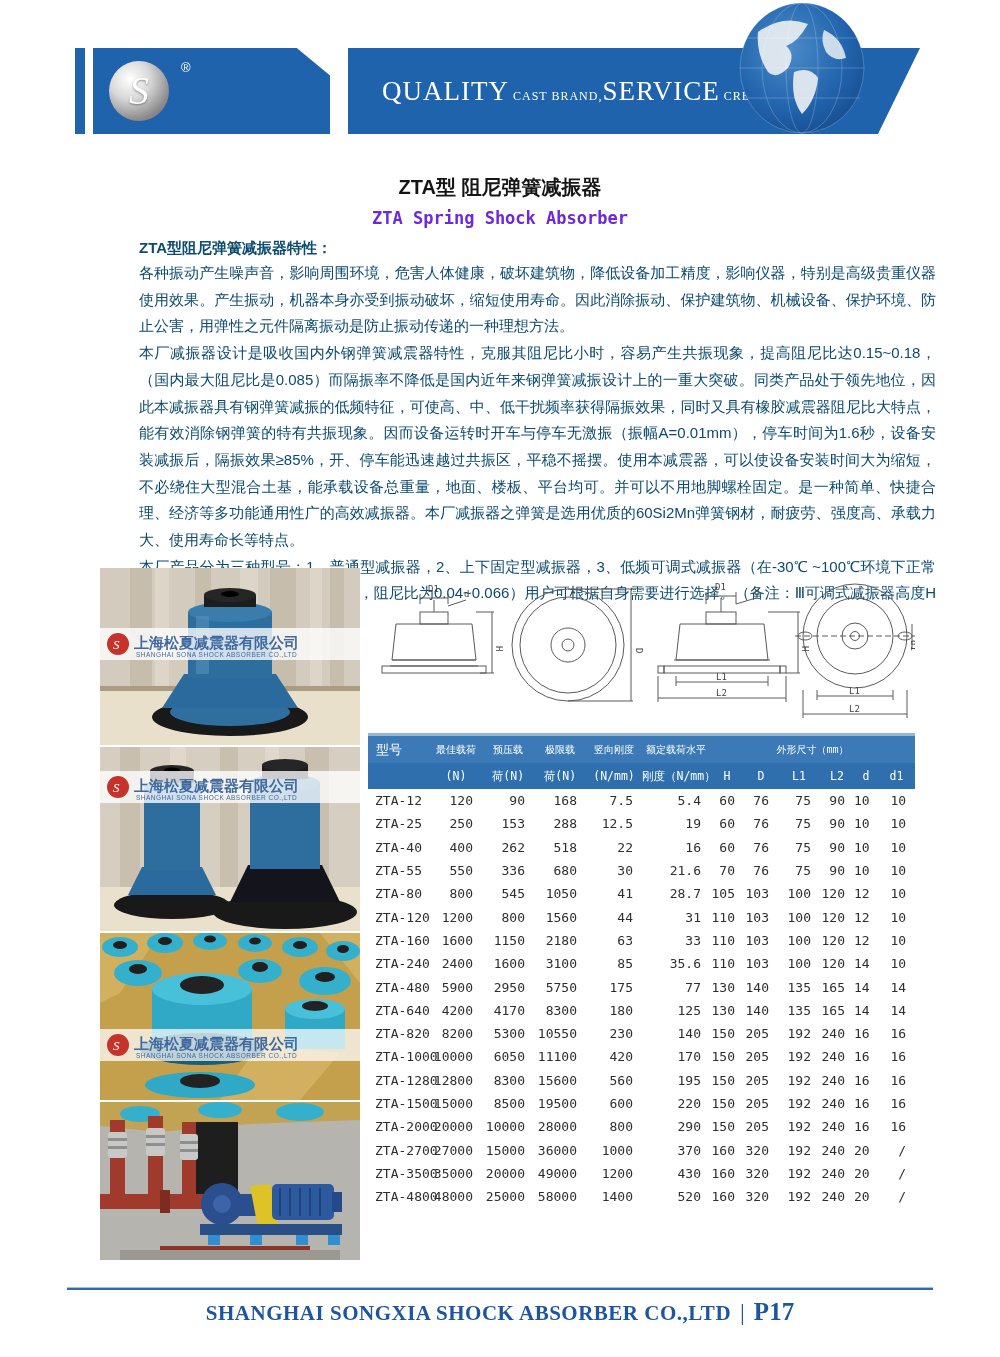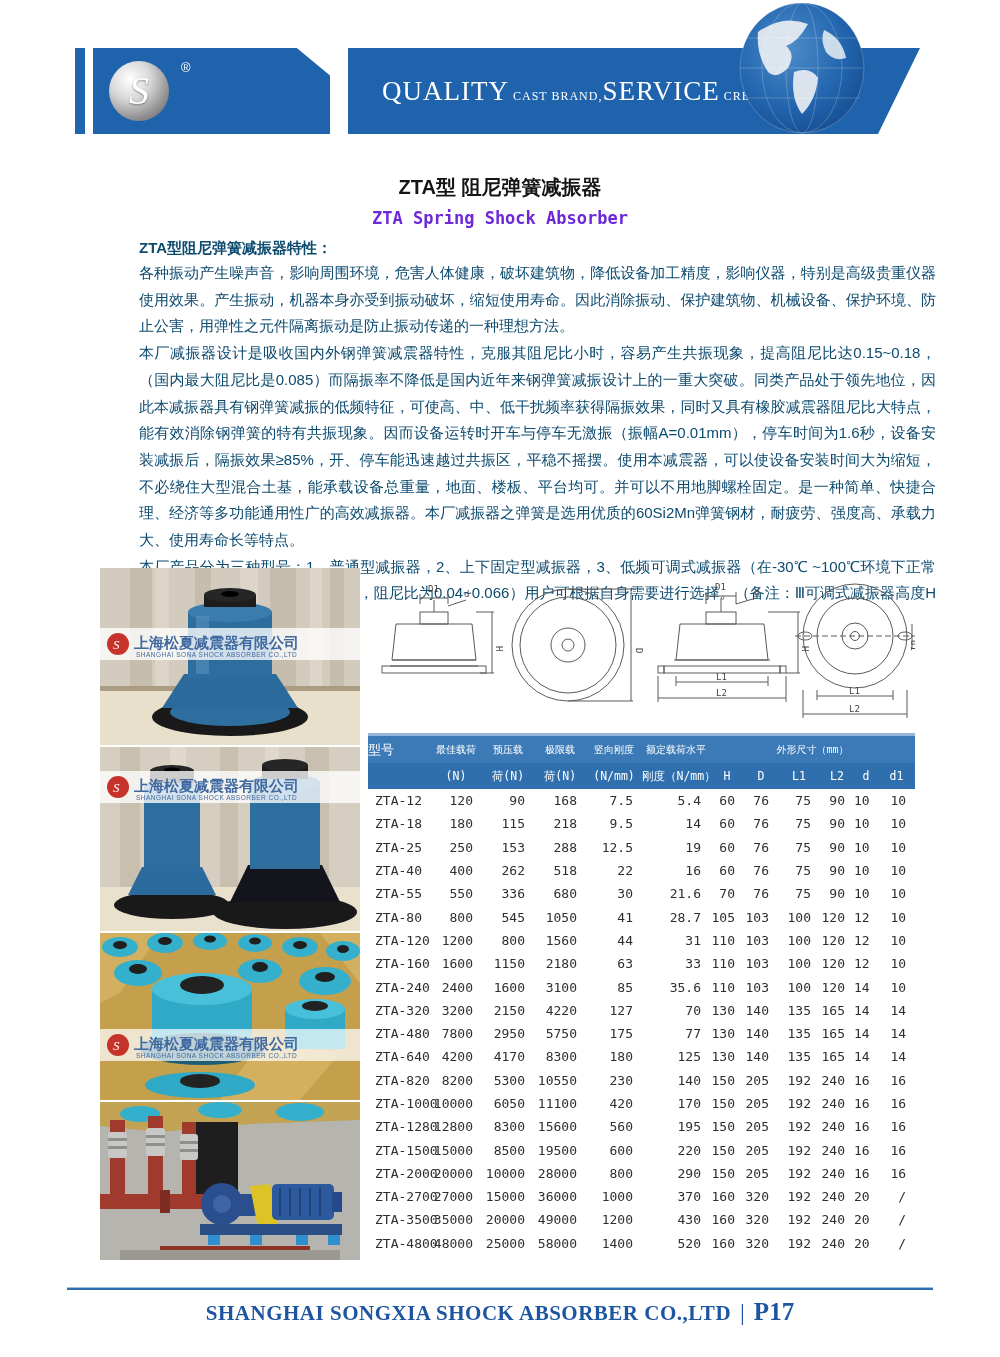--- a/index.html
+++ b/index.html
@@ -44,21 +44,21 @@
   .drawings{position:absolute;left:368px;top:570px;width:547px;height:162px;}
   .drawings text{font-family:"DejaVu Sans Mono",monospace;font-size:9px;fill:#444;}
 
   
   .spec-table{position:absolute;left:368px;top:733px;width:547px;border-collapse:collapse;
               table-layout:fixed;border-top:3px solid #93b7d8;
               font-family:"DejaVu Sans Mono",monospace;}
   .spec-table th{background:#3b7ab6;color:#fff;font-weight:normal;font-size:10px;height:27px;
                  text-align:center;padding:0;white-space:nowrap;overflow:visible;}
   .spec-table tr.sub th{background:#2f6fae;font-size:11.5px;height:26px;}
-  .spec-table th.model-h{text-align:left;padding-left:0;font-size:13px;}
+  .spec-table th.model-h{text-align:left;padding-left:8px;font-size:13px;}
   .spec-table td{font-size:13px;color:#2e2e2e;height:23.3px;text-align:right;
                  padding:0 9px 0 0;white-space:nowrap;background:#fff;}
   .spec-table td.model{text-align:left;padding-left:7px;}
 
   
   .foot-line{position:absolute;left:67px;top:1287px;width:866px;height:2px;background:#2e6cab;
              border-top:1px solid #9ec1e0;}
   .foot-text{position:absolute;left:0;top:1298px;width:100%;text-align:center;
              font-family:"Liberation Serif",serif;color:#1d55a0;}
   .foot-text .co{font-size:21px;font-weight:600;letter-spacing:.5px;}
@@ -432,34 +432,20 @@
           <td>7.5</td>
           <td>5.4</td>
           <td>60</td>
           <td>76</td>
           <td>75</td>
           <td>90</td>
           <td>10</td>
           <td>10</td>
         </tr>
         <tr>
-          <td class="model">ZTA-18</td>
-          <td>180</td>
-          <td>115</td>
-          <td>218</td>
-          <td>9.5</td>
-          <td>14</td>
-          <td>60</td>
-          <td>76</td>
-          <td>75</td>
-          <td>90</td>
-          <td>10</td>
-          <td>10</td>
-        </tr>
-        <tr>
           <td class="model">ZTA-25</td>
           <td>250</td>
           <td>153</td>
           <td>288</td>
           <td>12.5</td>
           <td>19</td>
           <td>60</td>
           <td>76</td>
           <td>75</td>
           <td>90</td>
@@ -544,36 +530,22 @@
           <td>85</td>
           <td>35.6</td>
           <td>110</td>
           <td>103</td>
           <td>100</td>
           <td>120</td>
           <td>14</td>
           <td>10</td>
         </tr>
         <tr>
-          <td class="model">ZTA-320</td>
-          <td>3200</td>
-          <td>2150</td>
-          <td>4220</td>
-          <td>127</td>
-          <td>70</td>
-          <td>130</td>
-          <td>140</td>
-          <td>135</td>
-          <td>165</td>
-          <td>14</td>
-          <td>14</td>
-        </tr>
-        <tr>
           <td class="model">ZTA-480</td>
-          <td>7800</td>
+          <td>5900</td>
           <td>2950</td>
           <td>5750</td>
           <td>175</td>
           <td>77</td>
           <td>130</td>
           <td>140</td>
           <td>135</td>
           <td>165</td>
           <td>14</td>
           <td>14</td>

